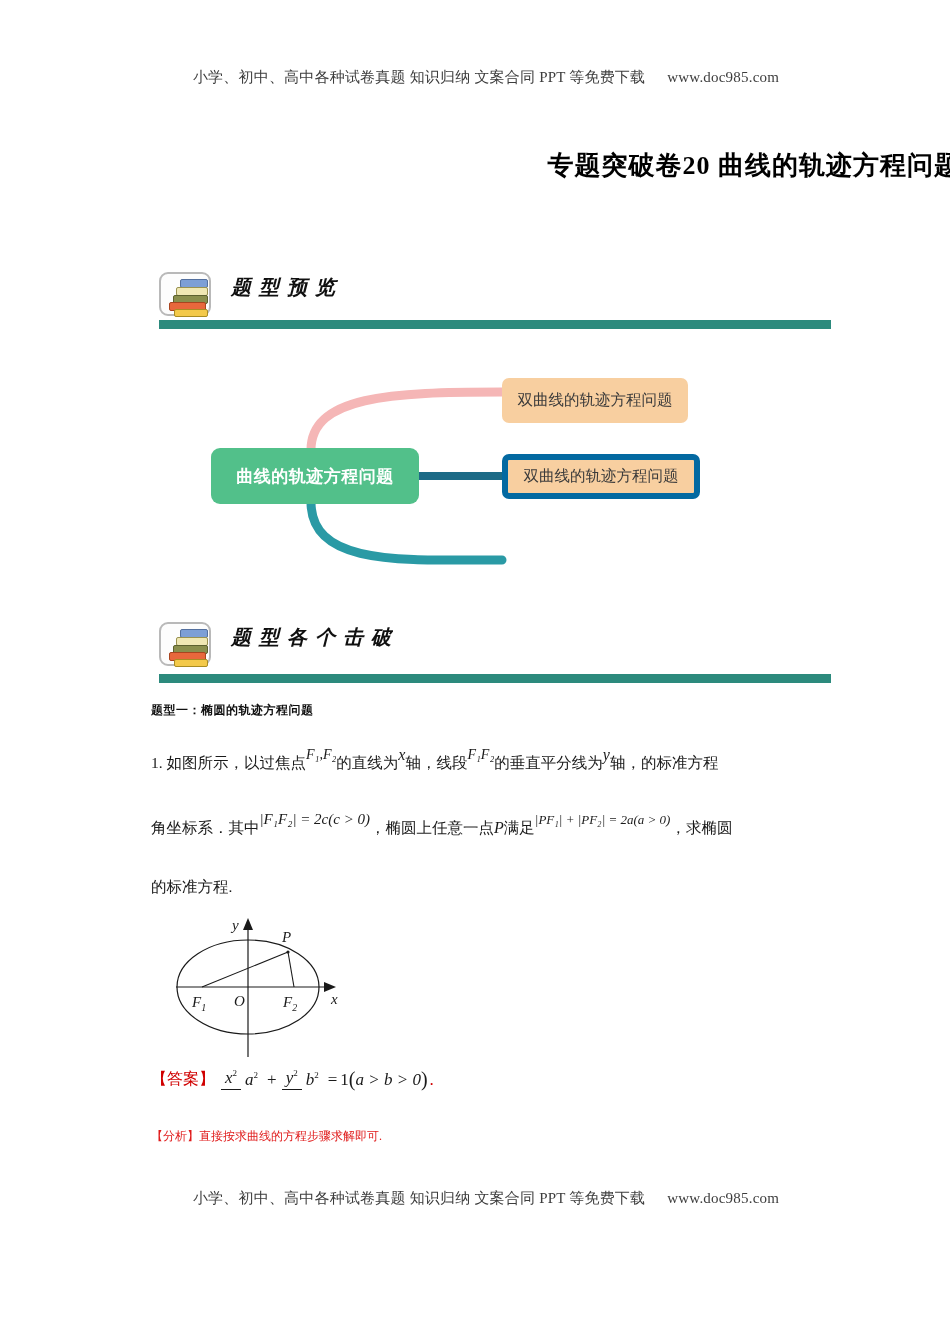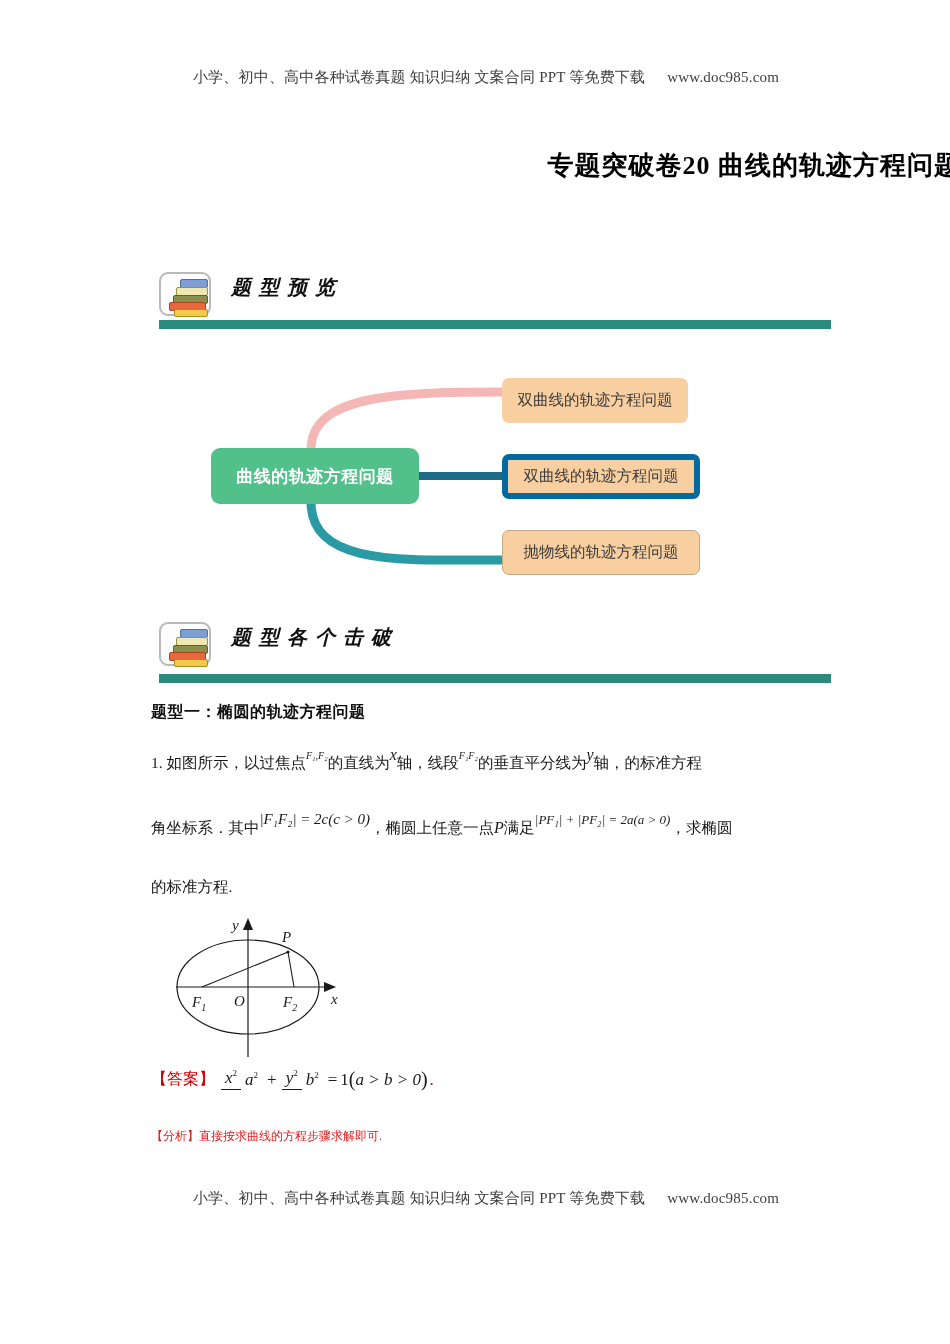--- a/index.html
+++ b/index.html
@@ -120,21 +120,21 @@
     height: 45px;
   }
   .node-c1 { left: 311px; top: 8px;   width: 186px; }
   .node-c2 { left: 311px; top: 84px;  width: 198px; border: 6px solid #0369a1; }
   .node-c3 { left: 311px; top: 160px; width: 198px; border: 1px solid #c3a982; }
 
   
   .q-heading {
     position: absolute;
     left: 140px; top: 702px;
-    font-size: 16px;
+    font-size: 12px;
     font-weight: bold;
     color: #111;
     letter-spacing: 0.5px;
     font-family: "Liberation Serif", "DejaVu Serif", serif;
   }
 
   
   .btext {
     position: absolute;
     left: 140px;
@@ -145,21 +145,21 @@
     font-family: "Liberation Serif", "DejaVu Serif", serif;
   }
   .ln1 { top: 752px; }
   .ln2 { top: 817px; }
   .ln3 { top: 876px; }
   .sup-math {
     display: inline-block;
     position: relative;
     top: -9px;
     font-style: italic;
-    font-size: 10px;
+    font-size: 14px;
   }
   .inline-math { font-style: italic; font-size: 16px; }
   .up {
     display: inline-block;
     position: relative;
     top: -8px;
     font-size: 16px;
     font-style: italic;
   }
 
@@ -239,23 +239,20 @@
       <path d="M 120 132 C 120 196 210 190 311 190" fill="none" stroke="#2a9aa5" stroke-width="9" stroke-linecap="round"></path>
     </svg>
     <div class="node node-root">
       <span>曲线的轨迹方程问题</span>
     </div>
     <div class="node node-child node-c1">
       <span>双曲线的轨迹方程问题</span>
     </div>
     <div class="node node-child node-c2">
       <span>双曲线的轨迹方程问题</span>
-    </div>
-    <div class="node node-child node-c3">
-      <span>抛物线的轨迹方程问题</span>
     </div>
   </div>
 
   <div class="banner" style="top:622px; height:62px;">
     <div class="icon-books">
       <span class="bk bk1"></span>
         <span class="bk bk2"></span>
         <span class="bk bk3"></span>
         <span class="bk bk4"></span>
         <span class="bk bk5"></span>

